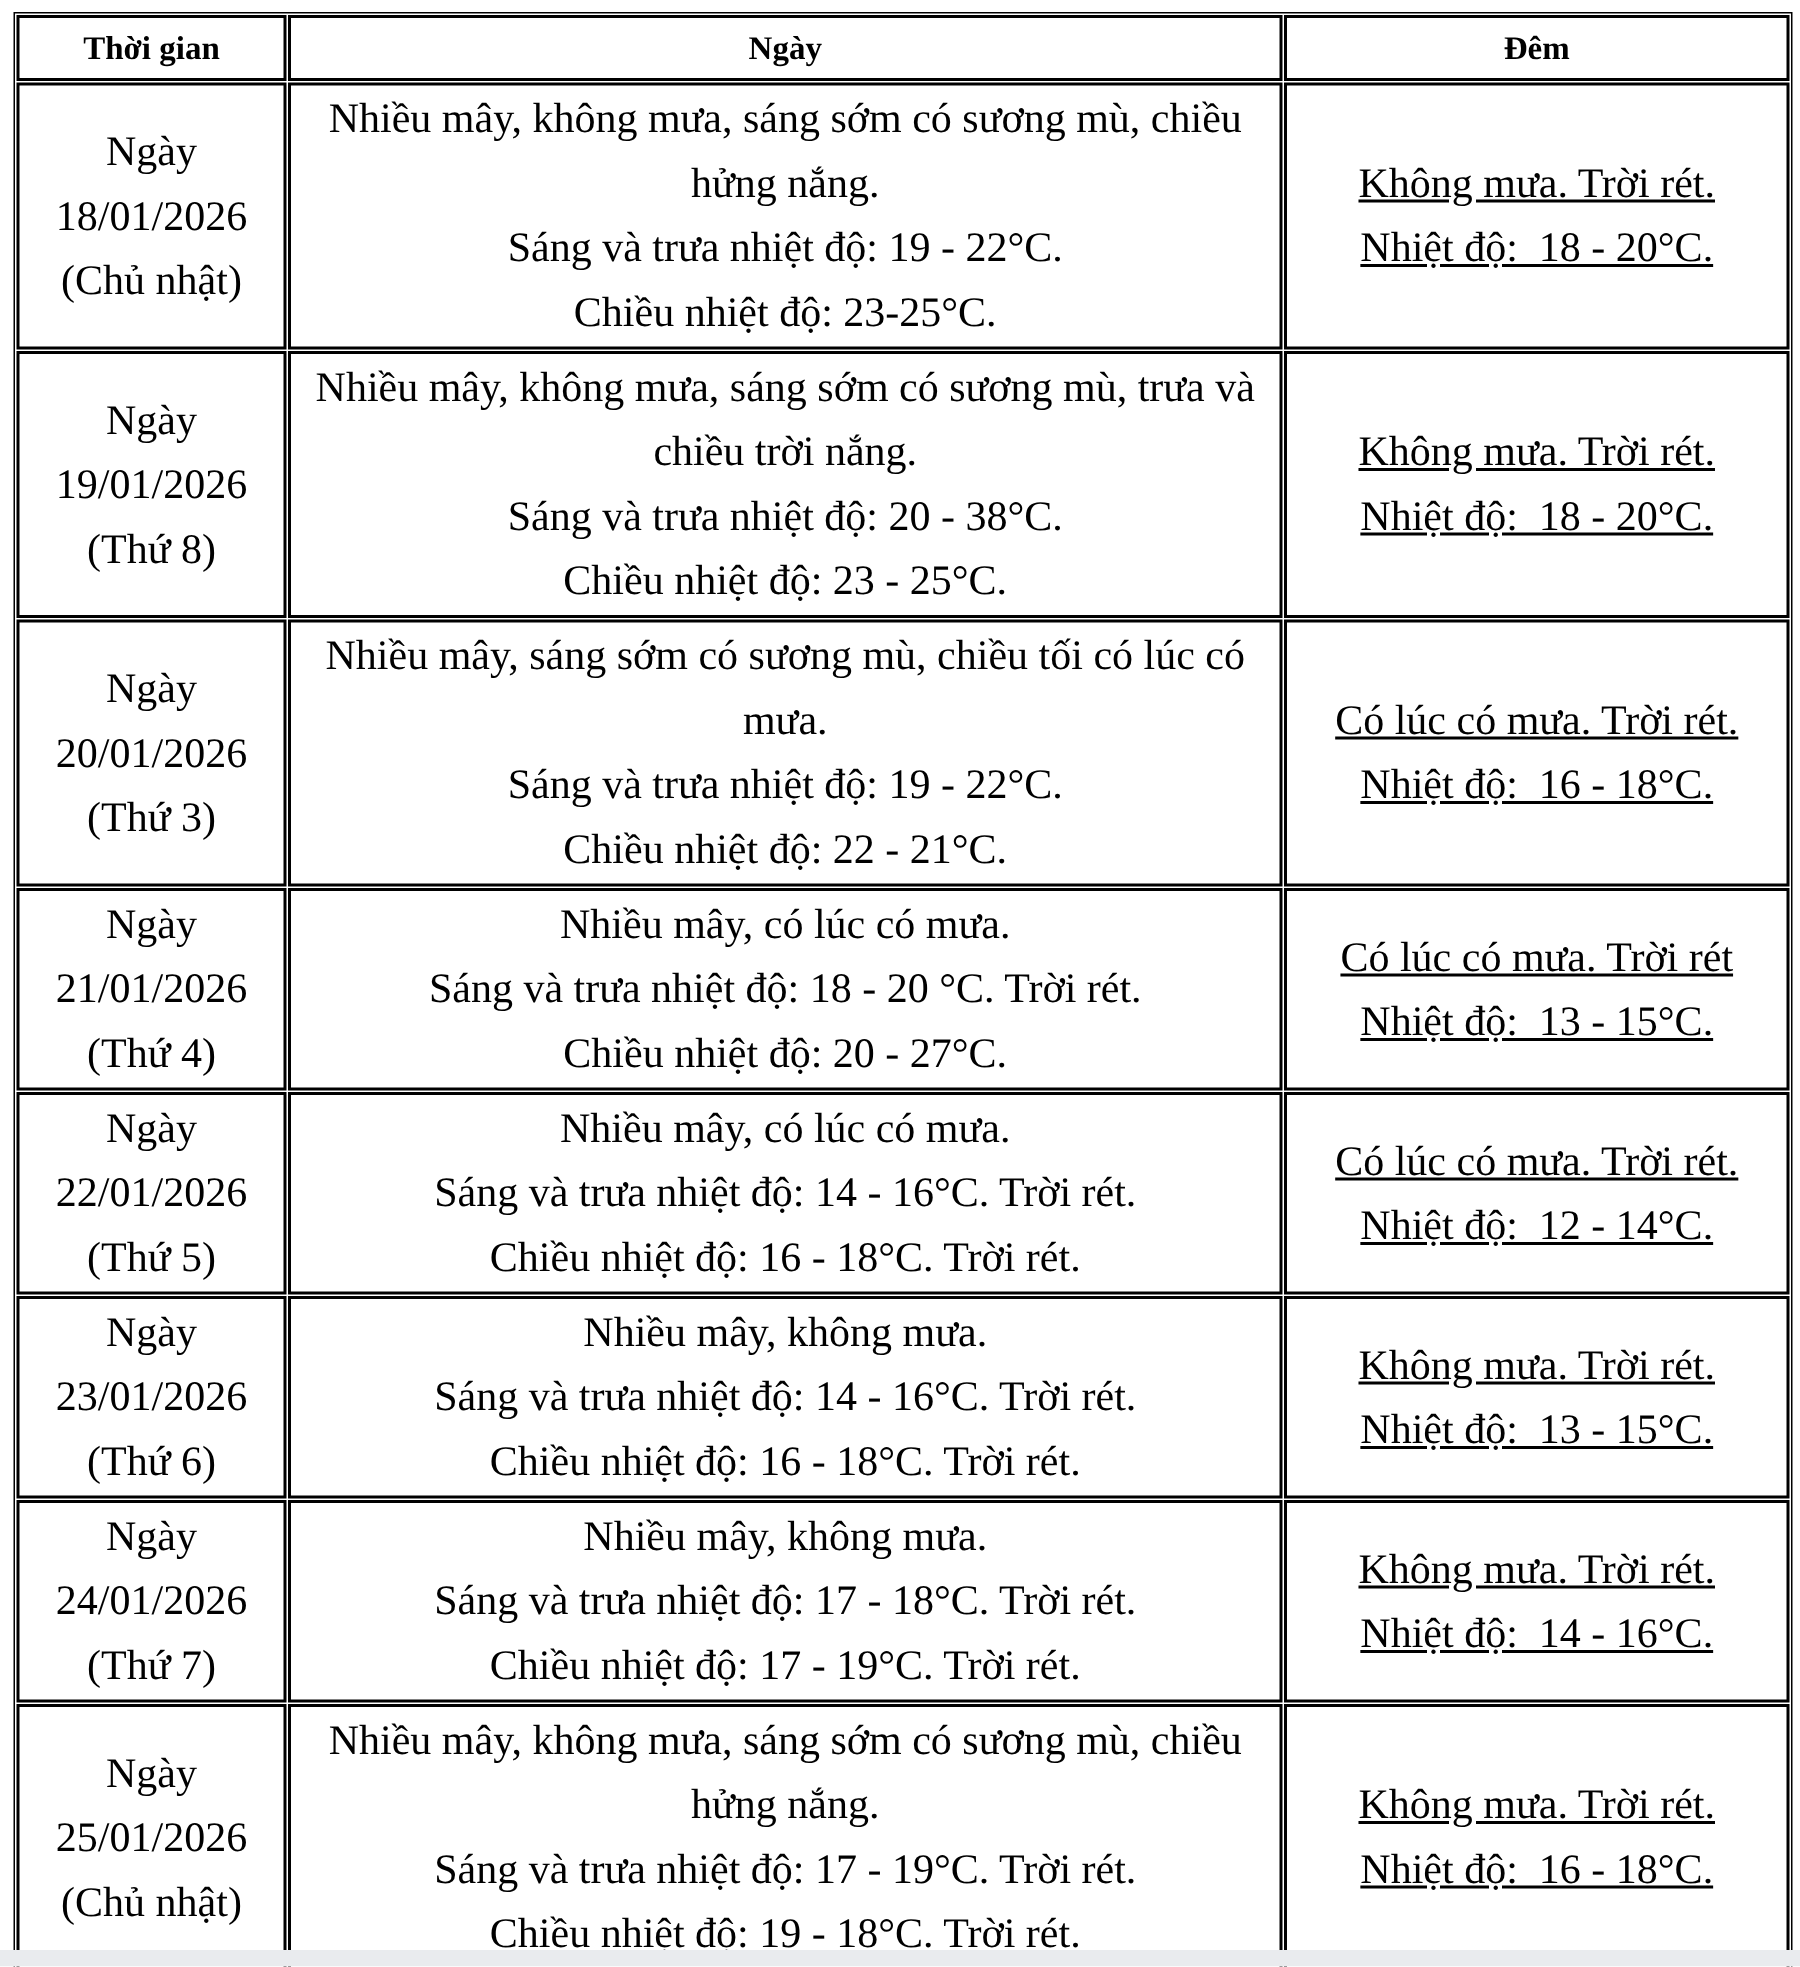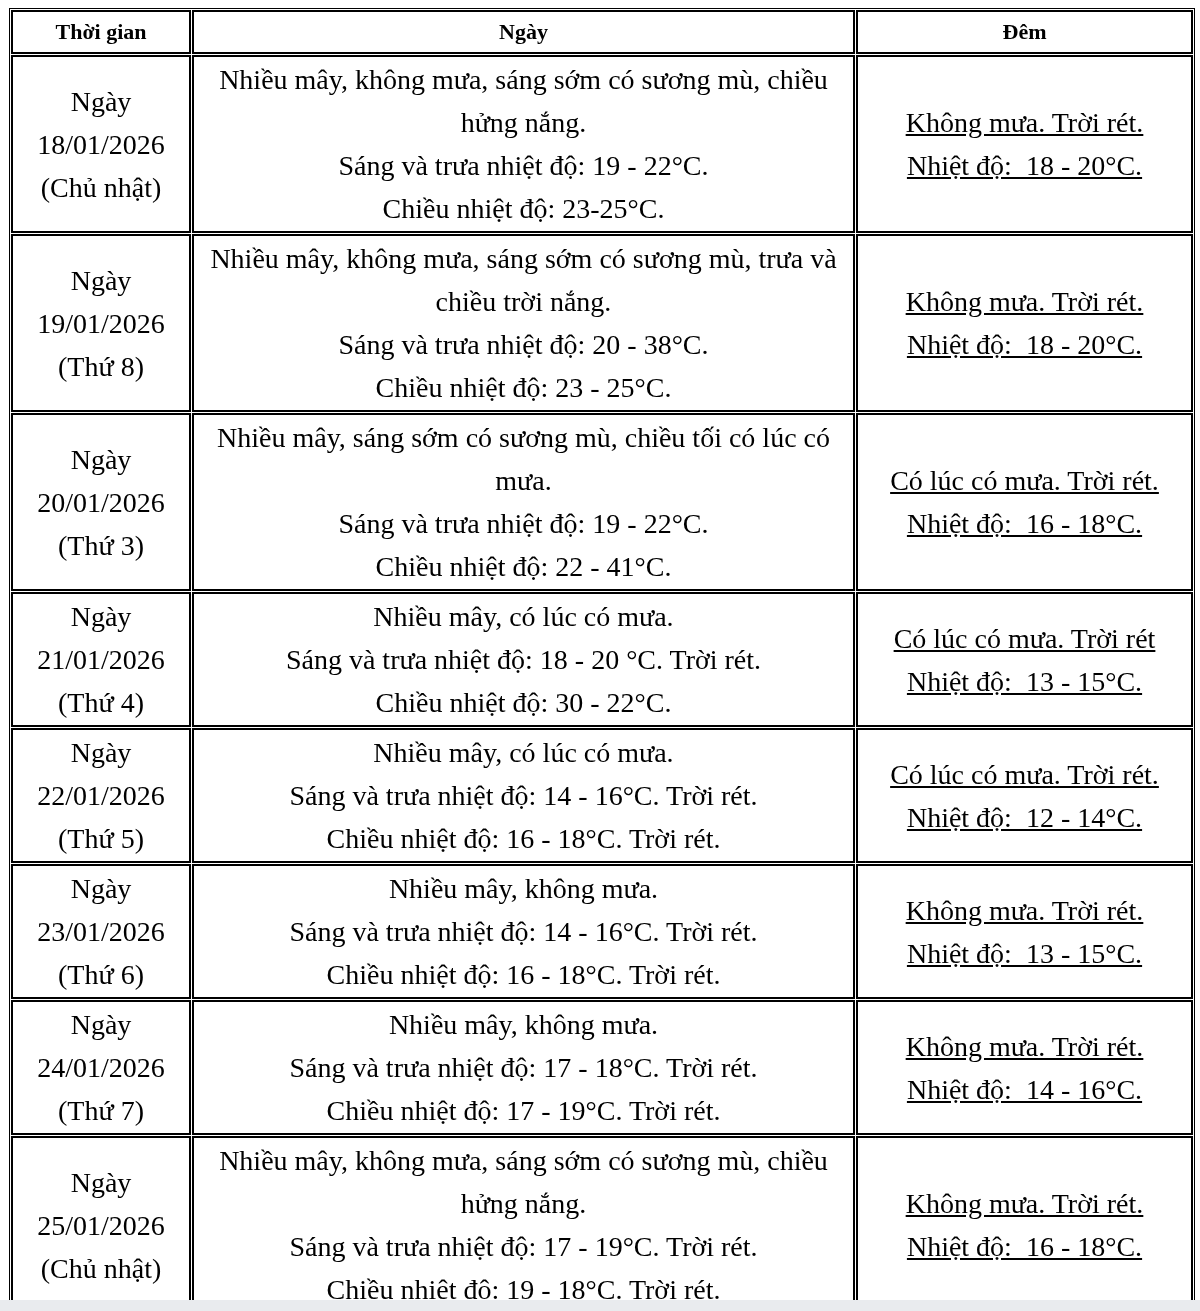--- a/index.html
+++ b/index.html
@@ -112,38 +112,38 @@
 
   <tr>
     <td class="time-cell">
       <span class="forecast-line date-prefix">Ngày</span>
       <span class="forecast-line date-value">20/01/2026</span>
       <span class="forecast-line weekday">(Thứ 3)</span>
     </td>
     <td class="day-cell">
           <span class="forecast-line">Nhiều mây, sáng sớm có sương mù, chiều tối có lúc có mưa.</span>
           <span class="forecast-line">Sáng và trưa nhiệt độ: 19 - 22°C.</span>
-          <span class="forecast-line">Chiều nhiệt độ: 22 - 41°C.</span>
+          <span class="forecast-line">Chiều nhiệt độ: 22 - 21°C.</span>
         </td>
     <td class="night-cell">
           <span class="forecast-line">Có lúc có mưa. Trời rét.</span>
           <span class="forecast-line">Nhiệt độ: &nbsp;16 - 18°C.</span>
         </td>
   </tr>
 
   <tr>
     <td class="time-cell">
       <span class="forecast-line date-prefix">Ngày</span>
       <span class="forecast-line date-value">21/01/2026</span>
       <span class="forecast-line weekday">(Thứ 4)</span>
     </td>
     <td class="day-cell">
           <span class="forecast-line">Nhiều mây, có lúc có mưa.</span>
           <span class="forecast-line">Sáng và trưa nhiệt độ: 18 - 20 °C. Trời rét.</span>
-          <span class="forecast-line">Chiều nhiệt độ: 30 - 22°C.</span>
+          <span class="forecast-line">Chiều nhiệt độ: 20 - 27°C.</span>
         </td>
     <td class="night-cell">
           <span class="forecast-line">Có lúc có mưa. Trời rét</span>
           <span class="forecast-line">Nhiệt độ: &nbsp;13 - 15°C.</span>
         </td>
   </tr>
 
   <tr>
     <td class="time-cell">
       <span class="forecast-line date-prefix">Ngày</span>

